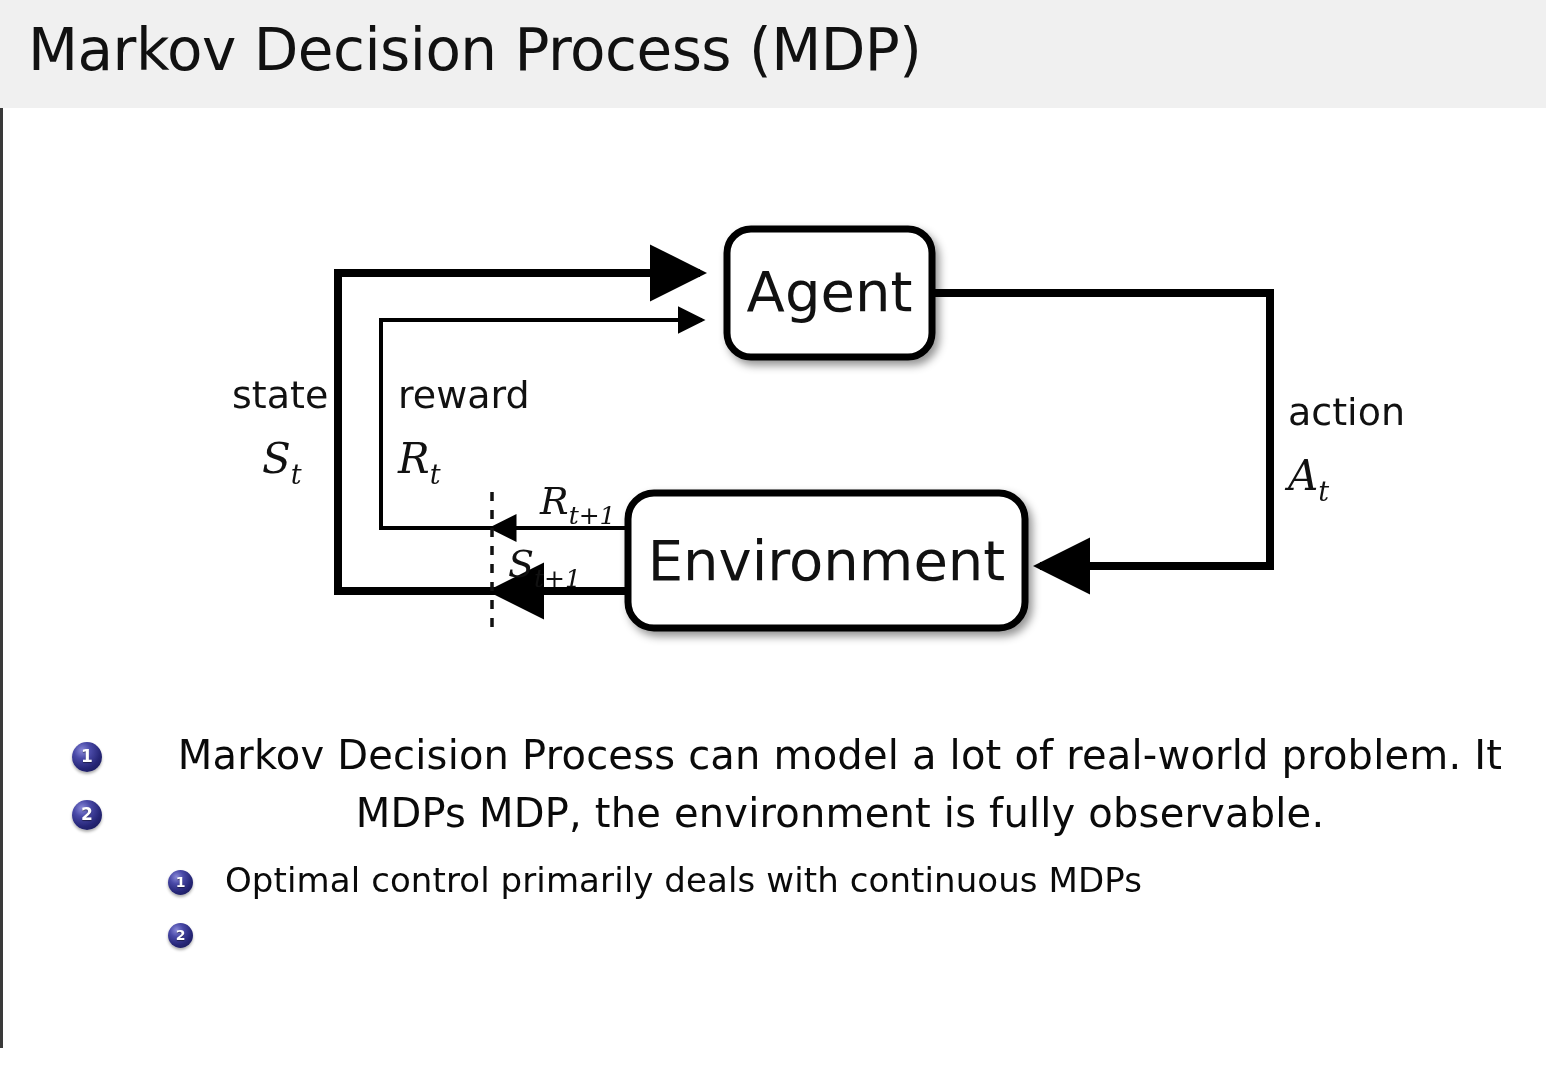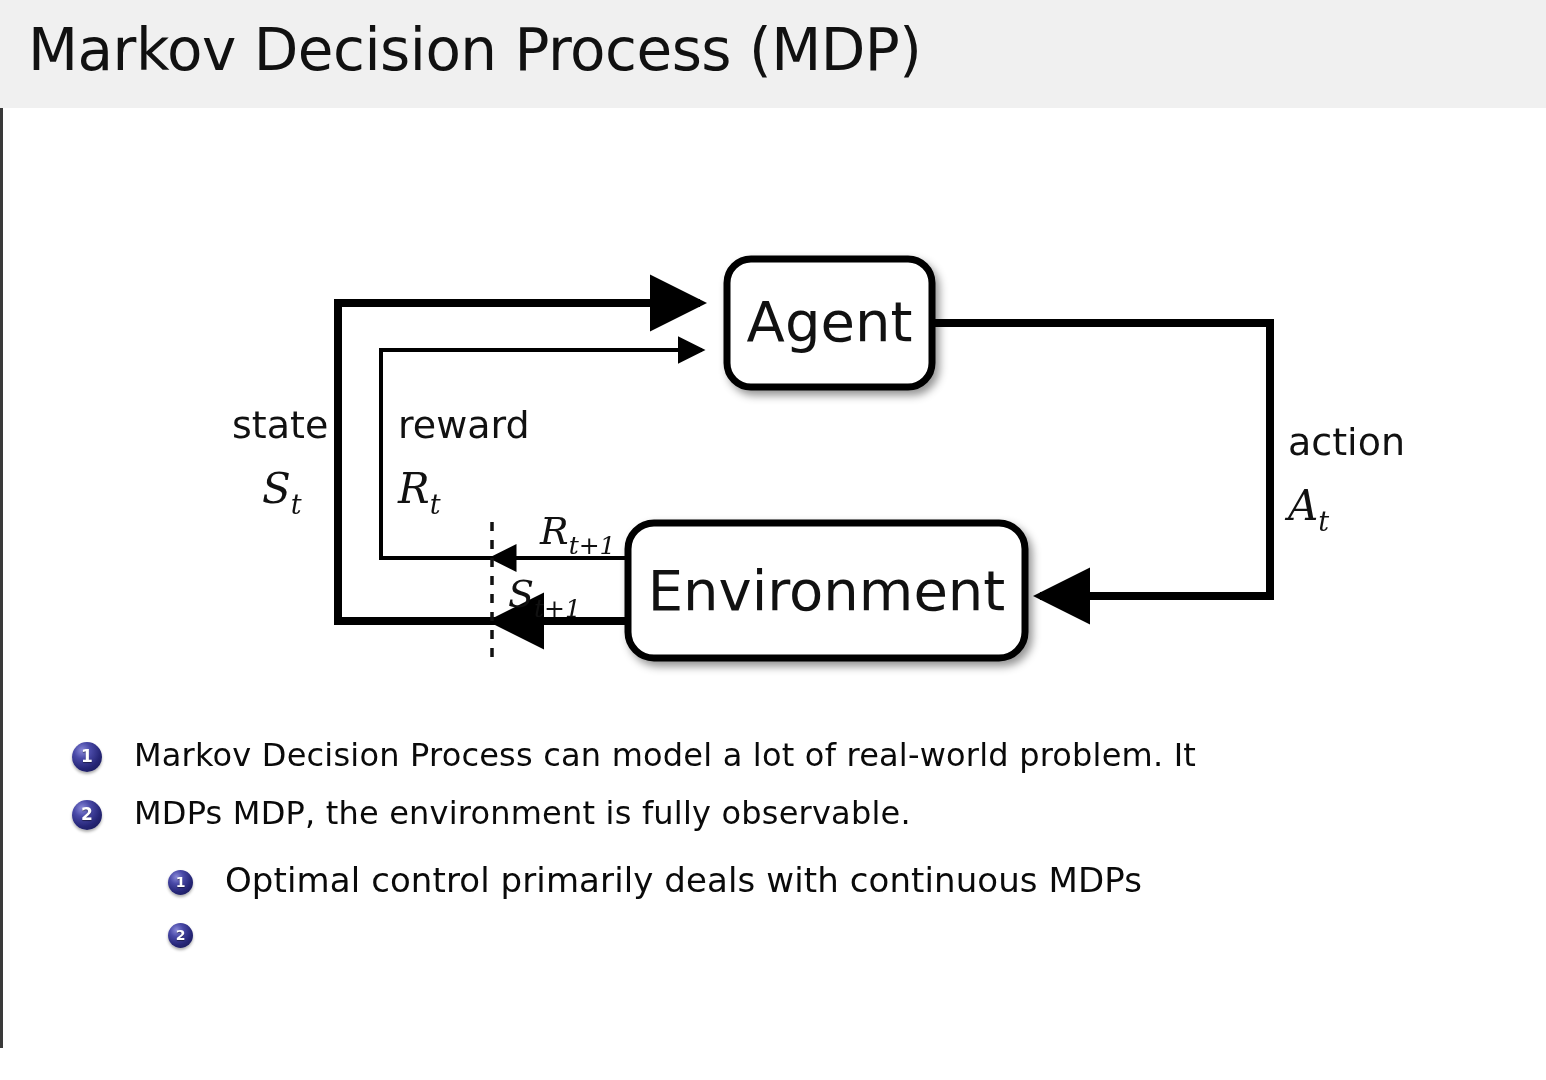--- a/index.html
+++ b/index.html
@@ -41,21 +41,21 @@
     font-size: 58px;
     font-weight: 400;
     color: #111111;
     letter-spacing: -0.5px;
     white-space: nowrap;
   }
   
   #diagram {
     position: absolute;
     left: 0;
-    top: 126px;
+    top: 96px;
     width: 1546px;
     height: 590px;
   }
   #diagram svg { display: block; }
 
   
   #bullets {
     position: absolute;
     left: 0;
     top: 726px;
@@ -97,23 +97,24 @@
     margin-top: 5px;
     text-shadow: 0 1px 1px rgba(0,0,0,0.45);
   }
   .btext {
     font-family: "DejaVu Sans", sans-serif;
     color: #0a0a0a;
     white-space: nowrap;
   }
   .btext.lvl1 {
     margin-left: 134px;
-    font-size: 32px;
+    font-size: 40px;
     line-height: 58px;
     letter-spacing: 0.2px;
+    text-align: center;
   }
   .btext.lvl1.cont {
     margin-left: 134px;
   }
   .btext.lvl2 {
     margin-left: 225px;
     font-size: 34px;
     line-height: 53px;
     letter-spacing: 0.1px;
   }

